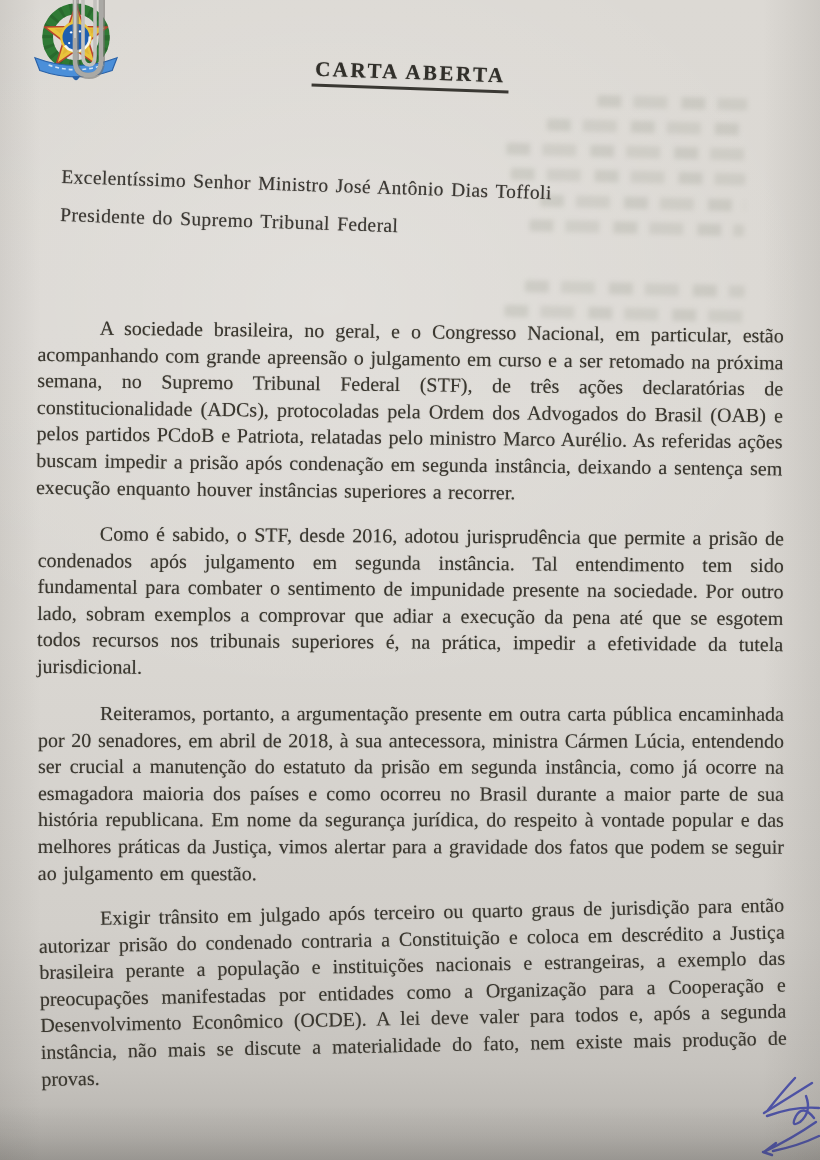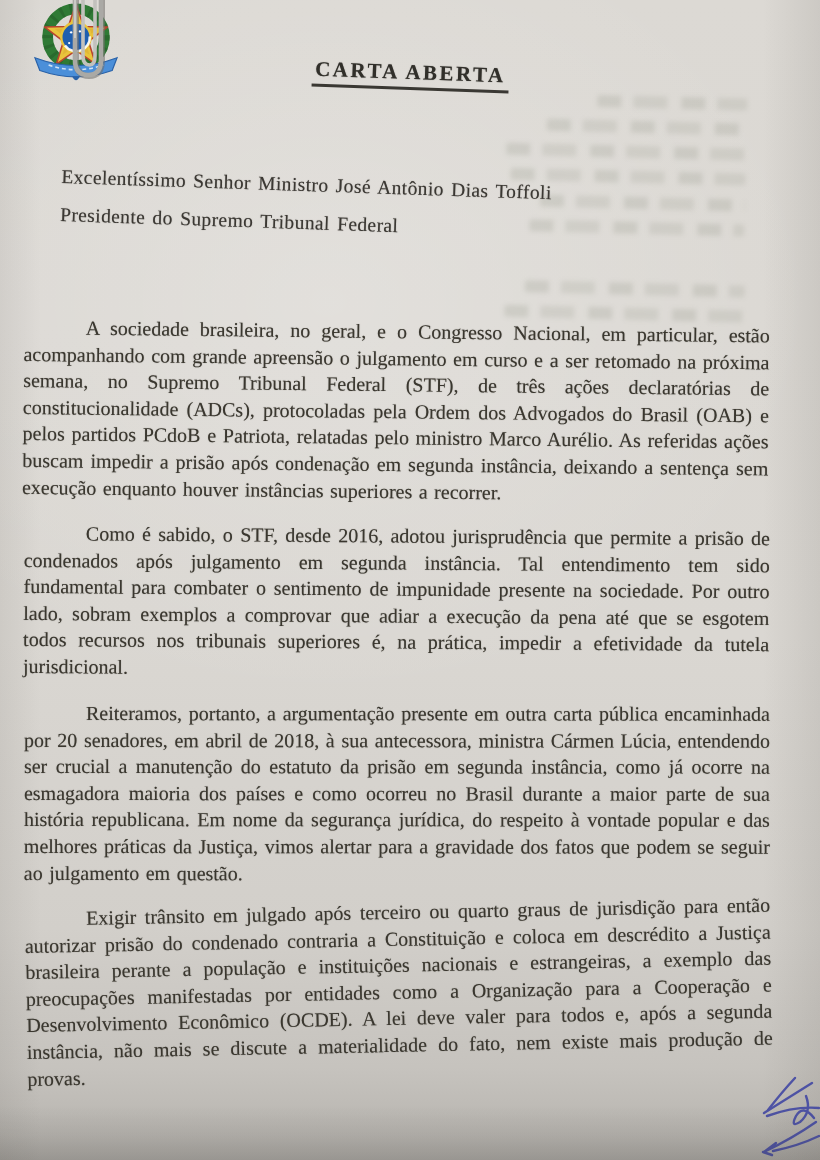--- a/index.html
+++ b/index.html
@@ -45,21 +45,21 @@
     transform:rotate(2deg);
     text-shadow:0 0 1px rgba(49,47,42,0.6);
   }
   .addressee{
     position:absolute;top:158px;left:62px;width:640px;
     font-size:19.5px;color:#3b3833;line-height:38px;letter-spacing:0.4px;word-spacing:2px;
     transform:rotate(1.9deg);transform-origin:0 0;
     text-shadow:0 0 1px rgba(59,56,51,0.55);
   }
   .bodytext{
-    position:absolute;top:314px;left:24px;width:746px;
+    position:absolute;top:314px;left:38px;width:746px;
     font-size:20px;color:#3a372f;text-align:justify;
     text-shadow:0 0 1px rgba(58,55,47,0.5);
   }
   .bodytext p{margin:0 0 20px 0;line-height:26.6px;text-indent:62px;word-spacing:1.5px;transform-origin:0 0;}
   .p1{transform:rotate(0.65deg);}
   .p2{transform:rotate(0.4deg);}
   .p3{transform:rotate(0.05deg);}
   .p4{transform:rotate(-1.1deg);}
 
   

